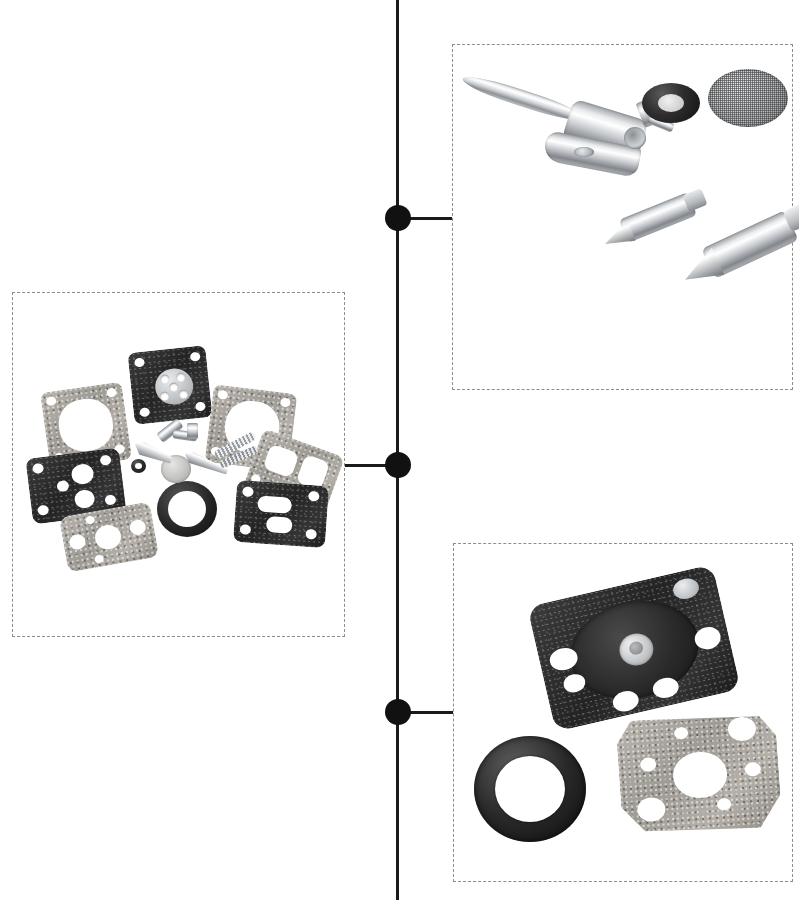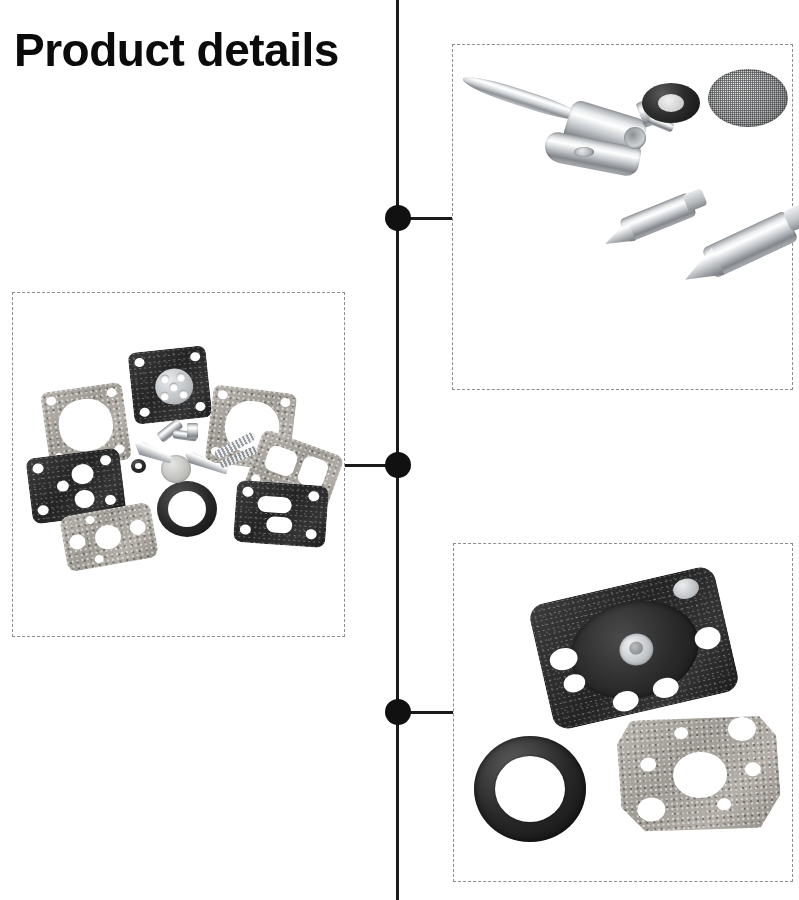--- a/index.html
+++ b/index.html
@@ -113,21 +113,20 @@
       repeating-linear-gradient(90deg, rgba(60,60,60,.55) 0 1px, transparent 1px 2px),
       radial-gradient(circle at 38% 30%, #e8eaec 0%, #b9bdc0 60%, #8f9397 100%);
     background-size: 2px 2px, 2px 2px, 100% 100%;
   }
 </style>
 </head>
 <body>
 
 <div id="page">
 
-  <div id="page-title">Product details</div>
 
   <div class="spine-vertical"></div>
 
   <div class="spine-branch" style="left:398px; top:217px; width:56px;"></div>
   <div class="spine-branch" style="left:344px; top:464px; width:54px;"></div>
   <div class="spine-branch" style="left:398px; top:711px; width:56px;"></div>
 
   <div class="spine-node" style="left:385px; top:205px;"></div>
   <div class="spine-node" style="left:385px; top:452px;"></div>
   <div class="spine-node" style="left:385px; top:699px;"></div>

